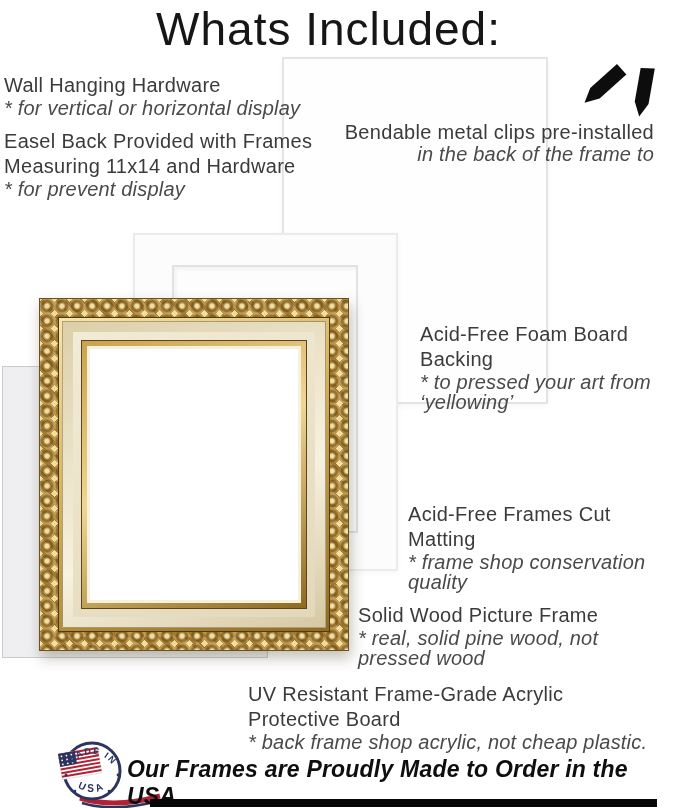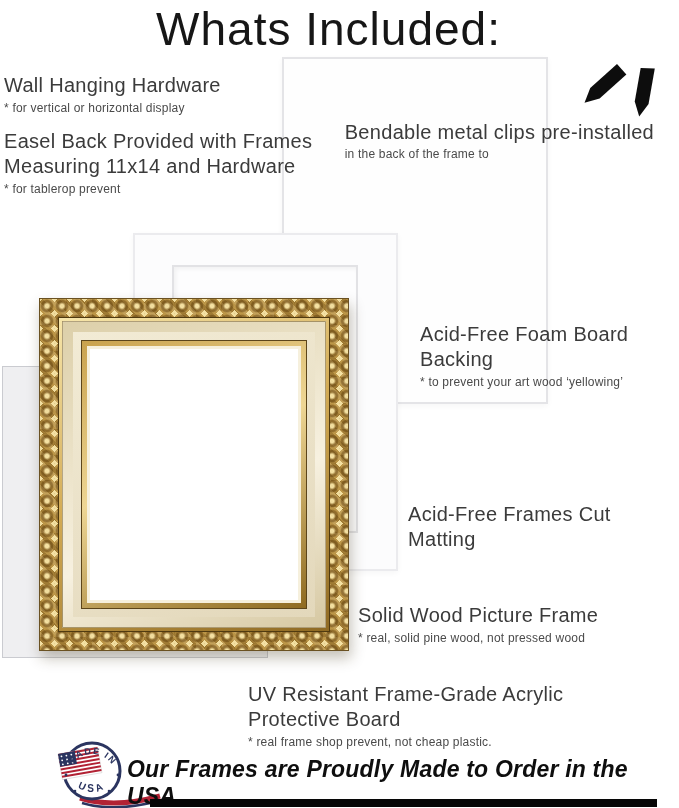--- a/index.html
+++ b/index.html
@@ -3,24 +3,24 @@
 <meta charset="utf-8">
 <style>
   html,body{margin:0;padding:0;background:#ffffff;}
   #stage{position:relative;width:657px;height:808px;background:#ffffff;overflow:hidden;
          font-family:"Liberation Sans",sans-serif;color:#3d3d3d;}
   
   .title{position:absolute;top:2px;left:0;right:0;text-align:center;
          font-size:46px;font-weight:400;letter-spacing:1px;color:#161616;}
   .callout{position:absolute;}
   .label{font-size:20px;line-height:25px;color:#3b3b3b;letter-spacing:.3px;}
-  .note{font-size:12px;line-height:20px;color:#4a4a4a;letter-spacing:.2px;}
+  .note{font-size:20px;line-height:20px;font-style:italic;color:#4a4a4a;letter-spacing:.2px;}
   .blk-wall{left:4px;top:73px;}
   .blk-easel{left:4px;top:129px;}
-  .blk-clips{right:3px;top:120px;text-align:left;}
+  .blk-clips{right:3px;top:120px;text-align:right;}
   .blk-clips .note{line-height:19px;}
   .blk-foam{left:420px;top:322px;}
   .blk-mat{left:408px;top:502px;}
   .blk-wood{left:358px;top:603px;}
   .blk-acrylic{left:248px;top:682px;}
   
   .sheet{position:absolute;box-sizing:border-box;}
   .foam{left:282px;top:57px;width:266px;height:347px;background:#fefefe;
         border:2px solid #e4e4e7;box-shadow:0 2px 6px rgba(0,0,0,0.04);}
   .mat{left:133px;top:233px;width:265px;height:338px;background:#fcfcfd;
@@ -90,45 +90,46 @@
   </svg>
 
   <div class="callout blk-wall">
     <div class="label">Wall Hanging Hardware</div>
     <div class="note">* for vertical or horizontal display</div>
   </div>
 
   <div class="callout blk-easel">
     <div class="label">Easel Back Provided with Frames</div>
     <div class="label">Measuring 11x14 and Hardware</div>
-    <div class="note">* for tablerop prevent</div>
+    <div class="note">* for prevent display</div>
   </div>
 
   <div class="callout blk-clips">
     <div class="label">Bendable metal clips pre-installed</div>
     <div class="note">in the back of the frame to</div>
   </div>
 
   <div class="callout blk-foam">
     <div class="label">Acid-Free Foam Board Backing</div>
-    <div class="note">* to prevent your art wood ‘yellowing’</div>
+    <div class="note">* to pressed your art from ‘yellowing’</div>
   </div>
 
   <div class="callout blk-mat">
     <div class="label">Acid-Free Frames Cut Matting</div>
+    <div class="note">* frame shop conservation quality</div>
   </div>
 
   <div class="callout blk-wood">
     <div class="label">Solid Wood Picture Frame</div>
     <div class="note">* real, solid pine wood, not pressed wood</div>
   </div>
 
   <div class="callout blk-acrylic">
     <div class="label">UV Resistant Frame-Grade Acrylic Protective Board</div>
-    <div class="note">* real frame shop prevent, not cheap plastic.</div>
+    <div class="note">* back frame shop acrylic, not cheap plastic.</div>
   </div>
 
   <svg class="badge-svg" width="115" height="70" viewBox="0 0 115 70">
     <defs>
       <path id="arcTop" d="M 16,40 A 24,24 0 0 1 64,40"></path>
       <path id="arcBot" d="M 16,30 A 24,24 0 0 0 64,30"></path>
     </defs>
     <path d="M 28,60 Q 62,71 108,58" stroke="#b22234" stroke-width="5" fill="none"></path>
     <path d="M 30,65 Q 64,75 110,62" stroke="#2b3560" stroke-width="2.5" fill="none"></path>
     <circle cx="40" cy="33" r="28" fill="#ffffff" stroke="#2b3560" stroke-width="3"></circle>

